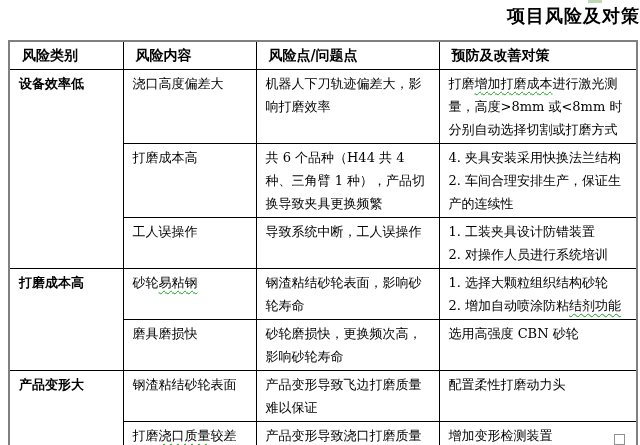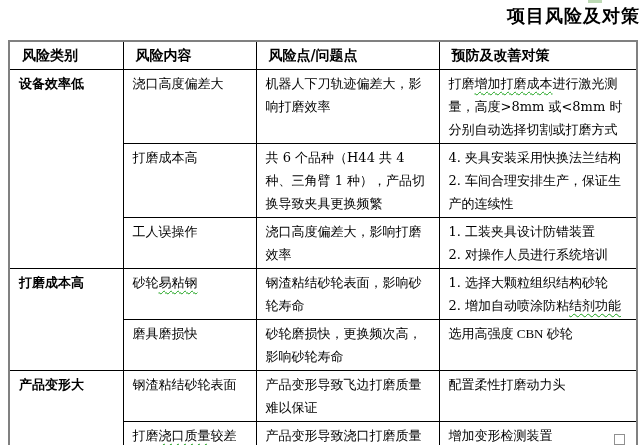--- a/index.html
+++ b/index.html
@@ -54,21 +54,21 @@
   td.cat {
     vertical-align: middle;
     font-weight: bold;
     padding-left: 12px;
     font-size: 13.5px;
   }
   tr.hh  { height: 26px; }
   tr.h68 { height: 68px; }
   tr.h46 { height: 46px; }
   tr.h47 { height: 47px; }
-  tr.h44 { height: 44px; font-family: Liberation Serif, serif; }
+  tr.h44 { height: 44px; }
   tr.h49 { height: 49px; }
   .line { display: block; }
   .sq {
     text-decoration: underline;
     text-decoration-style: wavy;
     text-decoration-color: #18a018;
     text-decoration-thickness: 1px;
     text-underline-offset: 3px;
   }
   .resize-handle {
@@ -125,21 +125,21 @@
       <td>打磨成本高</td>
       <td>共 6 个品种（H44 共 4 种、三角臂 1 种），产品切换导致夹具更换频繁</td>
       <td>
         <div class="line">4. 夹具安装采用快换法兰结构</div>
         <div class="line">2. 车间合理安排生产，保证生产的连续性</div>
       </td>
     </tr>
 
     <tr class="h46">
       <td>工人误操作</td>
-      <td>浇口高度偏差大，影响打磨效率</td>
+      <td>导致系统中断，工人误操作</td>
       <td>
         <div class="line">1. 工装夹具设计防错装置</div>
         <div class="line">2. 对操作人员进行系统培训</div>
       </td>
     </tr>
 
     <tr class="h47">
       <td class="cat" rowspan="2">打磨成本高</td>
       <td><span>砂轮</span><span class="sq">易粘钢</span></td>
       <td>钢渣粘结砂轮表面，影响砂轮寿命</td>

